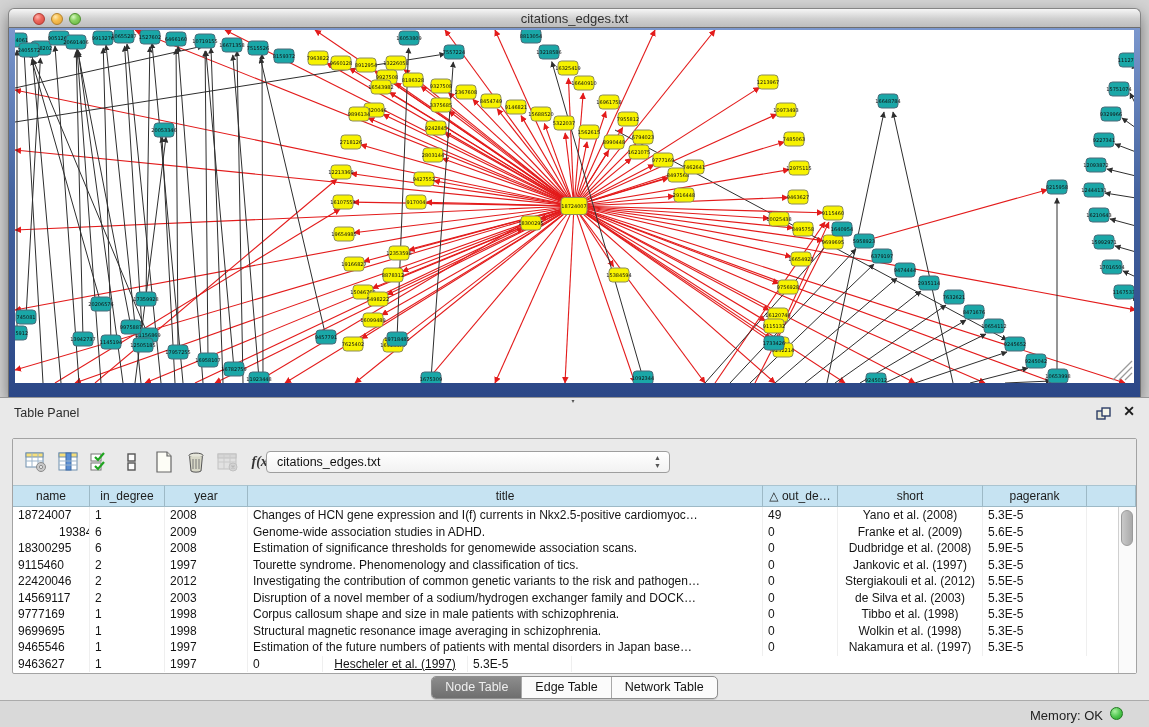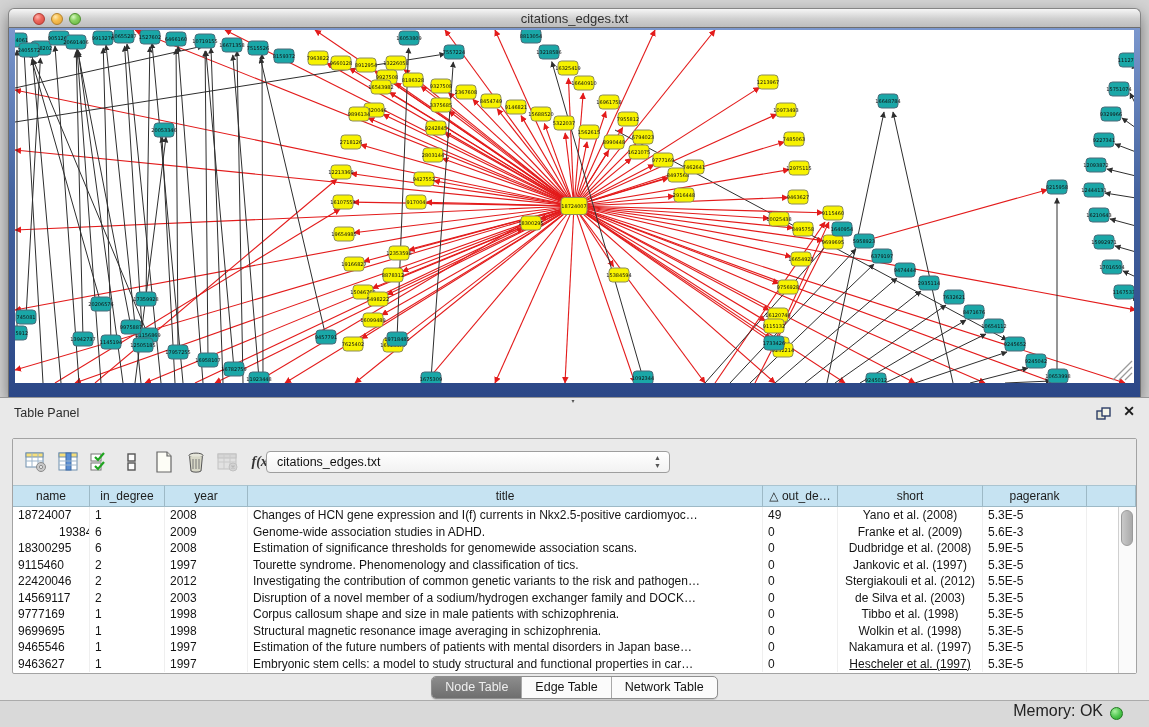--- a/index.html
+++ b/index.html
@@ -54,21 +54,21 @@
   #v-thumb { position:absolute; left:2px; top:3px; width:12px; height:36px; border-radius:6px;
     background:linear-gradient(90deg,#c9c9c9,#a9a9a9); border:1px solid #9a9a9a; }
 
   #tab-row { position:absolute; left:0; top:278px; width:1149px; text-align:center; }
   #seg { display:inline-flex; border:1px solid #8f8f8f; border-radius:5px; overflow:hidden; background:#fbfbfb; box-shadow:0 1px 1px rgba(0,0,0,.15); }
   .seg-btn { padding:2px 13px; font-size:12.5px; color:#151515; border-right:1px solid #a8a8a8; line-height:17px; }
   .seg-btn:last-child { border-right:none; }
   .seg-btn.selected { background:linear-gradient(#8d8d8d,#6e6e6e); color:#efefef; }
 
   #status-bar { position:absolute; left:0; top:700px; width:1149px; height:27px; background:#d9d9d9; border-top:1px solid #ababab; }
-  #memory-label { position:absolute; right:46px; top:1px; font-size:16px; color:#222; }
+  #memory-label { position:absolute; right:46px; top:7px; font-size:13px; color:#222; }
   #memory-dot { position:absolute; right:26px; top:6px; width:13px; height:13px; border-radius:50%;
     background:radial-gradient(circle at 35% 30%, #a9f0a0, #4cc44c 55%, #2ba02b); border:1px solid #1f7a1f; }
 </style>
 </head>
 <body>
 
 <div id="net-window">
   <div id="titlebar">
     <span class="traffic t-red"></span>
     <span class="traffic t-yellow"></span>
@@ -837,21 +837,21 @@
           <div class="gcell center" style="width: 145px;">Yano et al. (2008)</div>
           <div class="gcell" style="width: 104px;">5.3E-5</div>
         </div>
         <div class="grow">
           <div class="gcell" style="width: 77px; padding-left: 46px;">19384554</div>
           <div class="gcell" style="width: 75px;">6</div>
           <div class="gcell" style="width: 83px;">2009</div>
           <div class="gcell" style="width: 515px;">Genome-wide association studies in ADHD.</div>
           <div class="gcell" style="width: 75px;">0</div>
           <div class="gcell center" style="width: 145px;">Franke et al. (2009)</div>
-          <div class="gcell" style="width: 104px;">5.6E-3</div>
+          <div class="gcell" style="width: 104px;">5.6E-5</div>
         </div>
         <div class="grow">
           <div class="gcell" style="width: 77px;">18300295</div>
           <div class="gcell" style="width: 75px;">6</div>
           <div class="gcell" style="width: 83px;">2008</div>
           <div class="gcell" style="width: 515px;">Estimation of significance thresholds for genomewide association scans.</div>
           <div class="gcell" style="width: 75px;">0</div>
           <div class="gcell center" style="width: 145px;">Dudbridge et al. (2008)</div>
           <div class="gcell" style="width: 104px;">5.9E-5</div>
         </div>
@@ -906,21 +906,20 @@
           <div class="gcell" style="width: 83px;">1997</div>
           <div class="gcell" style="width: 515px;">Estimation of the future numbers of patients with mental disorders in Japan base…</div>
           <div class="gcell" style="width: 75px;">0</div>
           <div class="gcell center" style="width: 145px;">Nakamura et al. (1997)</div>
           <div class="gcell" style="width: 104px;">5.3E-5</div>
         </div>
         <div class="grow">
           <div class="gcell" style="width: 77px;">9463627</div>
           <div class="gcell" style="width: 75px;">1</div>
           <div class="gcell" style="width: 83px;">1997</div>
-          <div class="gcell" style="width: 515px;">Embryonic stem cells: a model to study structural and functional properties in car…</div>
           <div class="gcell" style="width: 75px;">0</div>
           <div class="gcell center" style="width: 145px; text-decoration: underline;">Hescheler et al. (1997)</div>
           <div class="gcell" style="width: 104px;">5.3E-5</div>
         </div>
       </div>
     <div id="v-scroll">
       <div id="v-thumb"></div>
     </div>
   </div>
 

